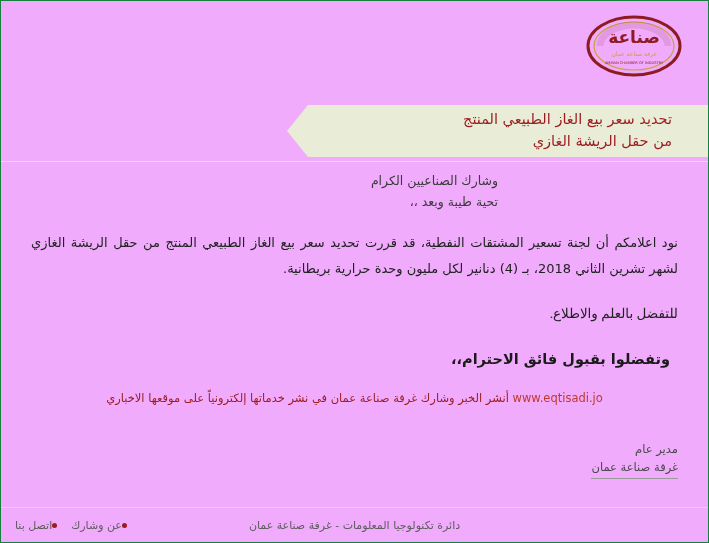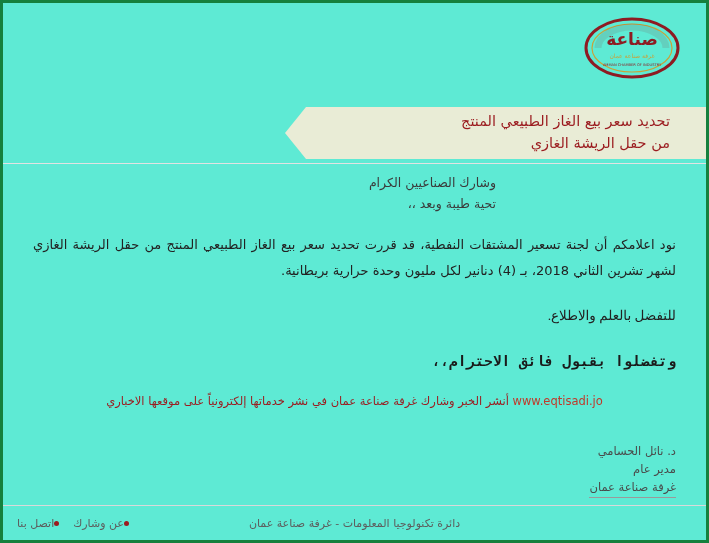--- a/index.html
+++ b/index.html
@@ -11,22 +11,22 @@
     height: 543px;
     background: #ffffff;
     font-family: "DejaVu Sans", "Liberation Sans", sans-serif;
     overflow: hidden;
   }
   .page {
     position: relative;
     width: 709px;
     height: 543px;
     box-sizing: border-box;
-    border: 3px solid #15803d;
-    background: #5eead4;
+    border: 1px solid #15803d;
+    background: #f0abfc;
     overflow: hidden;
   }
 
   
   .logo-wrap {
     position: absolute;
     top: 14px;
     right: 26px;
     width: 96px;
     height: 62px;
@@ -104,22 +104,21 @@
     color: #222222;
     font-size: 13.5px;
     line-height: 1.9;
     margin: 0 0 24px 0;
     font-family: Liberation Serif, serif;
   }
   .closing {
     color: #1a1a1a;
     font-size: 14.5px;
     font-weight: bold;
-    margin: 0 0 22px 0;
-    font-family: Liberation Mono, monospace;
+    margin: 0 8px 22px 0;
   }
   .promo {
     color: #9b1b1f;
     font-size: 11.5px;
     line-height: 1.6;
     margin: 0 0 0 0;
     text-align: center;
     direction: rtl;
   }
   .promo .url {
@@ -226,21 +225,20 @@
 
     <p class="closing">وتفضلوا بقبول فائق الاحترام،،</p>
 
     <p class="promo">
       <a class="url" href="#">www.eqtisadi.jo</a>
       <span>أنشر الخبر وشارك غرفة صناعة عمان في نشر خدماتها إلكترونياً على موقعها الاخباري</span>
     </p>
   </div>
 
   <div class="signature">
-    <div>د. نائل الحسامي</div>
     <div>مدير عام</div>
     <div class="sig-line3">غرفة صناعة عمان</div>
   </div>
 
   <div class="footer">
     <div class="footer-center">دائرة تكنولوجيا المعلومات - غرفة صناعة عمان</div>
     <div class="footer-links">
       <a class="footer-link" href="#">
         <span class="bullet"></span>
         <span>عن وشارك</span>

